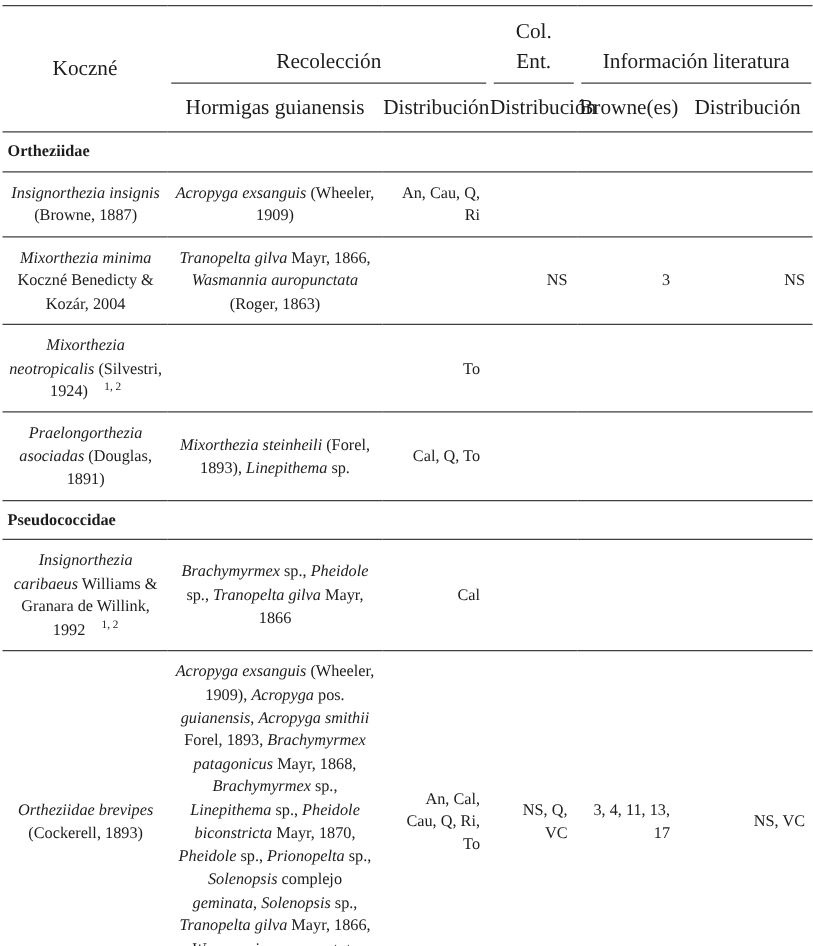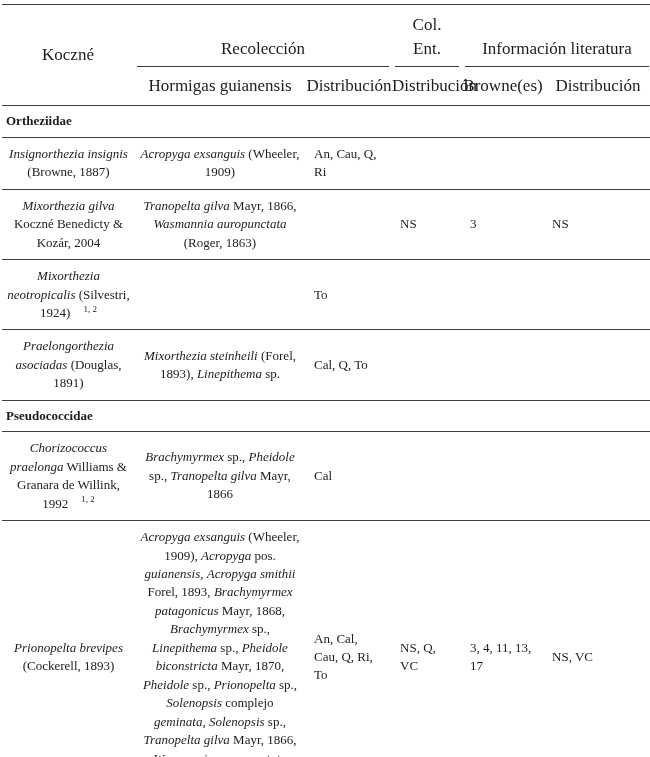--- a/index.html
+++ b/index.html
@@ -53,21 +53,21 @@
     border-bottom: 1px solid var(--rule, #3f3f3f);
     vertical-align: middle;
   }
   td.section {
     font-weight: bold;
     text-align: left;
     padding: 6px 4px;
   }
   td.taxon  { text-align: center;   padding: 7px 4px 7px 5px; }
   td.ants   { text-align: center;   padding: 7px 6px; }
-  td.center { text-align: left; padding: 7px 8px; }
+  td.center { text-align: right; padding: 7px 8px; }
   sup { font-size: 9px; line-height: 0; margin-left: 13px; }
 </style>
 </head>
 <body style="background: rgb(255, 255, 255); color: rgb(28, 28, 28);">
 
 <div class="page">
   <table class="taxa">
     <colgroup>
       <col style="width:132px">
       <col style="width:172px">
@@ -105,21 +105,21 @@
   <tr>
     <td class="taxon"><i>Insignorthezia insignis</i> (Browne, 1887)</td>
     <td class="ants"><i>Acropyga exsanguis</i> (Wheeler, 1909)</td>
     <td class="center">An, Cau, Q, Ri</td>
     <td class="center"></td>
     <td class="center"></td>
     <td class="center"></td>
   </tr>
 
   <tr>
-    <td class="taxon"><i>Mixorthezia gilva</i> Koczné Benedicty &amp; Kozár, 2004</td>
+    <td class="taxon"><i>Mixorthezia minima</i> Koczné Benedicty &amp; Kozár, 2004</td>
     <td class="ants"><i>Tranopelta gilva</i> Mayr, 1866, <i>Wasmannia auropunctata</i> (Roger, 1863)</td>
     <td class="center"></td>
     <td class="center">NS</td>
     <td class="center">3</td>
     <td class="center">NS</td>
   </tr>
 
   <tr>
     <td class="taxon"><i>Mixorthezia neotropicalis</i> (Silvestri, 1924)<sup>1, 2</sup></td>
     <td class="ants"></td>
@@ -136,30 +136,30 @@
     <td class="center"></td>
     <td class="center"></td>
     <td class="center"></td>
   </tr>
 
   <tr>
     <td colspan="6" class="section">Pseudococcidae</td>
   </tr>
 
   <tr>
-    <td class="taxon"><i>Chorizococcus praelonga</i> Williams &amp; Granara de Willink, 1992<sup>1, 2</sup></td>
+    <td class="taxon"><i>Insignorthezia caribaeus</i> Williams &amp; Granara de Willink, 1992<sup>1, 2</sup></td>
     <td class="ants"><i>Brachymyrmex</i> sp., <i>Pheidole</i> sp., <i>Tranopelta gilva</i> Mayr, 1866</td>
     <td class="center">Cal</td>
     <td class="center"></td>
     <td class="center"></td>
     <td class="center"></td>
   </tr>
 
   <tr>
-    <td class="taxon"><i>Prionopelta brevipes</i> (Cockerell, 1893)</td>
+    <td class="taxon"><i>Ortheziidae brevipes</i> (Cockerell, 1893)</td>
     <td class="ants"><i>Acropyga exsanguis</i> (Wheeler, 1909), <i>Acropyga</i> pos. <i>guianensis</i>, <i>Acropyga smithii</i> Forel, 1893, <i>Brachymyrmex patagonicus</i> Mayr, 1868, <i>Brachymyrmex</i> sp., <i>Linepithema</i> sp., <i>Pheidole biconstricta</i> Mayr, 1870, <i>Pheidole</i> sp., <i>Prionopelta</i> sp., <i>Solenopsis</i> complejo <i>geminata</i>, <i>Solenopsis</i> sp., <i>Tranopelta gilva</i> Mayr, 1866, <i>Wasmannia auropunctata</i> (Roger, 1863)</td>
     <td class="center">An, Cal, Cau, Q, Ri, To</td>
     <td class="center">NS, Q, VC</td>
     <td class="center">3, 4, 11, 13, 17</td>
     <td class="center">NS, VC</td>
   </tr>
 </tbody>
   </table>
 </div>
 

